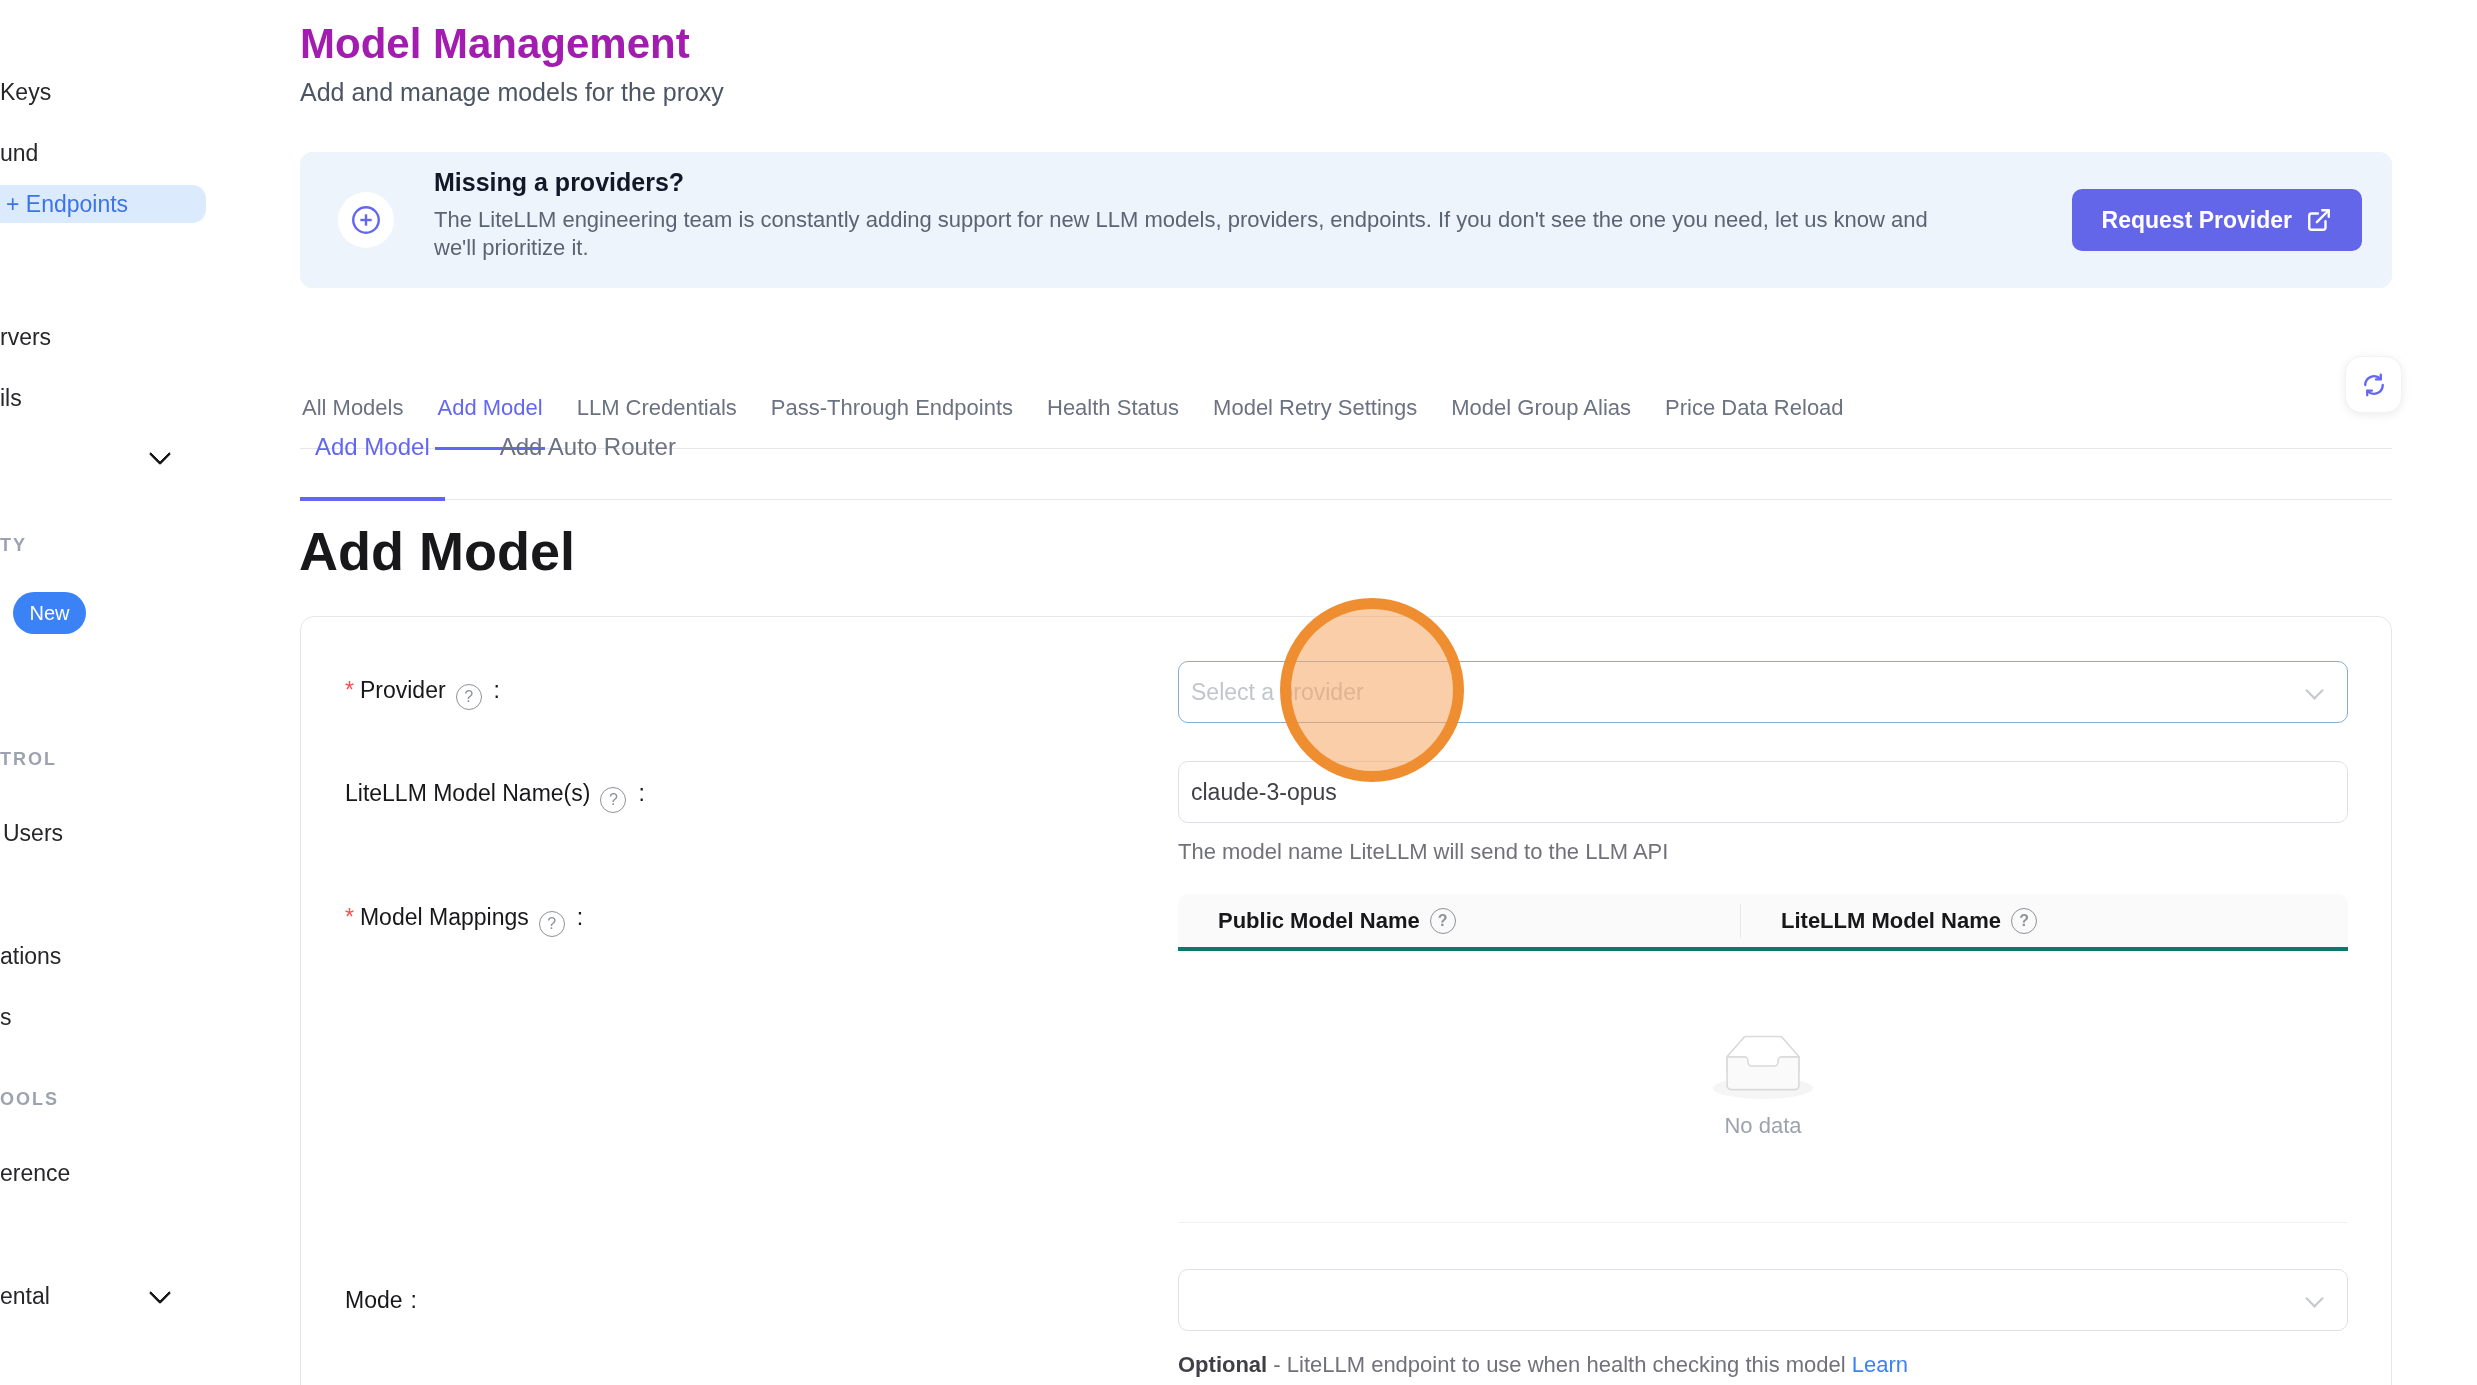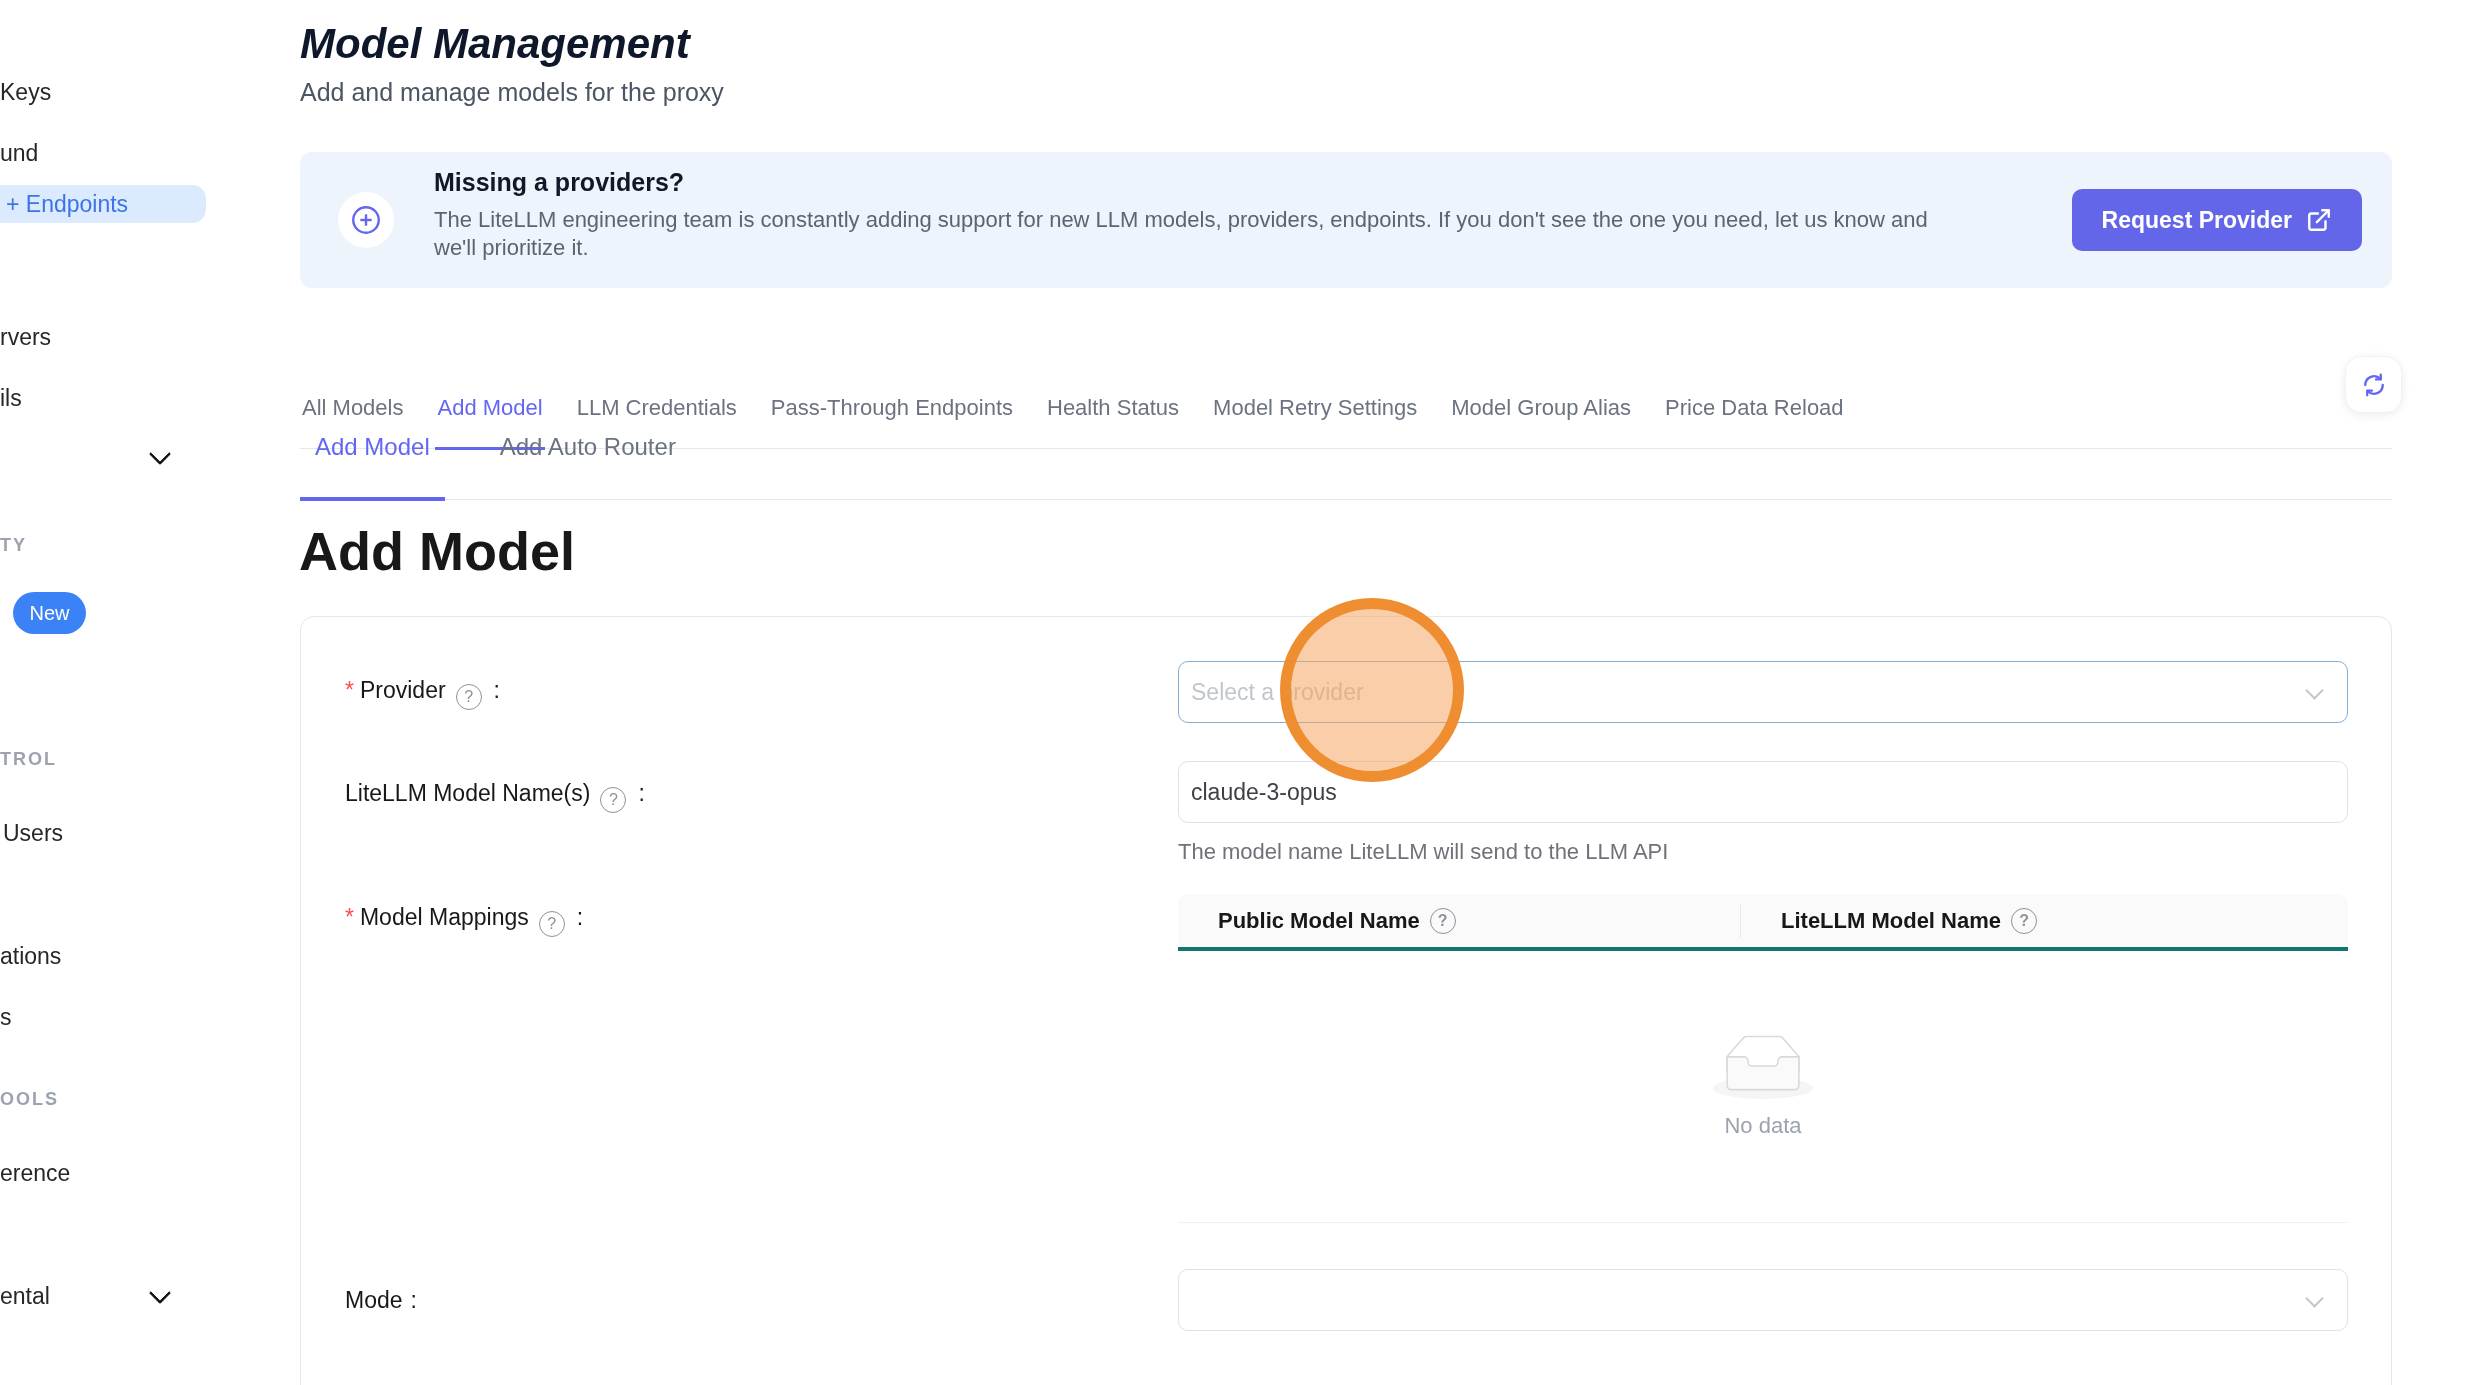--- a/index.html
+++ b/index.html
@@ -13,21 +13,21 @@
   .side-section { position:absolute; left:0; font-size:18px; font-weight:700; color:#9ca3af; letter-spacing:2px; line-height:24px; }
   #endpoint-pill { position:absolute; left:0; top:185px; width:206px; height:38px; background:#dceafd;
     border-radius:0 14px 14px 0; display:flex; align-items:center; }
   #endpoint-pill span { font-size:23px; color:#3b74e8; padding-left:6px; }
   .badge-new { position:absolute; left:13px; top:592px; width:73px; height:42px; border-radius:21px;
     background:#3b82f6; color:#fff; font-size:20px; display:flex; align-items:center; justify-content:center; }
   .chev { display:inline-block; width:16px; height:16px; border-right:3.5px solid #18181b;
     border-bottom:3.5px solid #18181b; transform:rotate(45deg); border-radius:2px; }
 
   
-  #page-title { position:absolute; left:300px; top:20px; font-size:42px; font-weight:700; color:#0f172a;font-style:italic; }
+  #page-title { position:absolute; left:300px; top:20px; font-size:42px; font-weight:700; color:#a21caf; }
   #page-subtitle { position:absolute; left:300px; top:78px; font-size:25px; color:#4b5563; }
 
   
   #banner { position:absolute; left:300px; top:152px; width:2092px; height:136px;
     background:#eef4fb; border-radius:12px; }
   #banner-icon { position:absolute; left:38px; top:40px; width:56px; height:56px; border-radius:50%;
     background:#fff; display:flex; align-items:center; justify-content:center; }
   #banner-title { position:absolute; left:134px; top:16px; font-size:25px; font-weight:700; color:#111827; }
   .banner-line { position:absolute; left:134px; font-size:22px; color:#5b6472; line-height:28px; white-space:nowrap; }
   #request-btn { position:absolute; right:30px; top:37px; height:62px; padding:0 30px; background:#6466e9;
@@ -208,14 +208,17 @@
       <div id="no-data-text">No data</div>
     </div>
   </div>
 
   <div class="lbl" style="top:668px">
     <span>Mode</span><span class="colon" style="margin-left:8px">:</span>
   </div>
   <div class="select-box inp-border" style="top:652px">
     <span class="chev-sm"></span>
   </div>
+  <div class="helper" id="mode-help" style="top:735px">
+    <b>Optional</b><span> - LiteLLM endpoint to use when health checking this model </span><a href="#">Learn</a>
+  </div>
 
 </div>
 
 </body></html>

